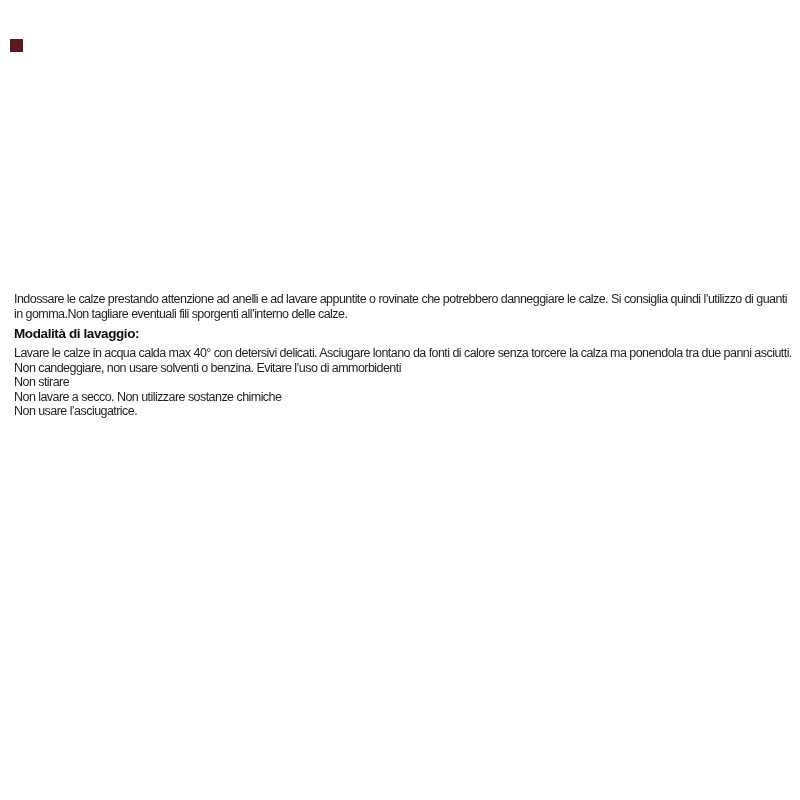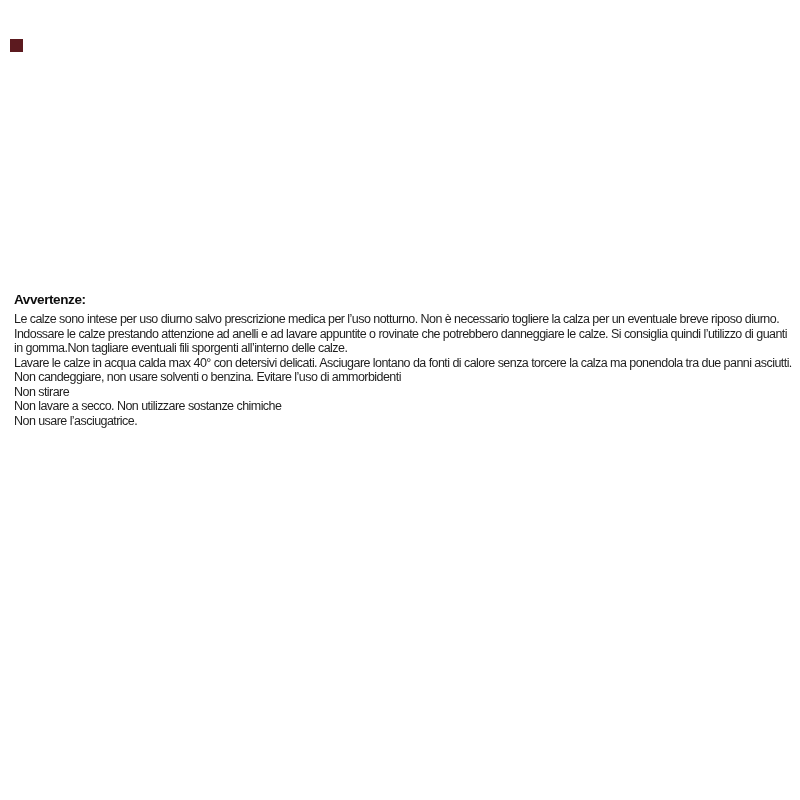--- a/index.html
+++ b/index.html
@@ -49,30 +49,27 @@
     white-space: pre-line;
   }
 </style>
 </head>
 <body>
 
 <div class="color-swatch" style="background: rgb(92, 26, 31);"></div>
 
 <div class="care-content">
 
-  <section class="care-section">
-    <h3 class="section-heading">Avvertenze:</h3>
-    <p class="section-body">Le calze sono intese per uso diurno salvo prescrizione medica per l’uso notturno. Non è necessario togliere la calza per un eventuale breve riposo diurno.</p>
-  </section>
 
   <section class="care-section">
     <p class="section-body">Indossare le calze prestando attenzione ad anelli e ad lavare appuntite o rovinate che potrebbero danneggiare le calze. Si consiglia quindi l’utilizzo di guanti in gomma.Non tagliare eventuali fili sporgenti all’interno delle calze.</p>
   </section>
 
   <section class="care-section">
+    <h3 class="section-heading">Modalità di lavaggio:</h3>
     <p class="section-body">Lavare le calze in acqua calda max 40° con detersivi delicati. Asciugare lontano da fonti di calore senza torcere la calza ma ponendola tra due panni asciutti.
 Non candeggiare, non usare solventi o benzina. Evitare l’uso di ammorbidenti
 Non stirare
 Non lavare a secco. Non utilizzare sostanze chimiche
 Non usare l’asciugatrice.</p>
   </section>
 
 </div>
 
 </body></html>

